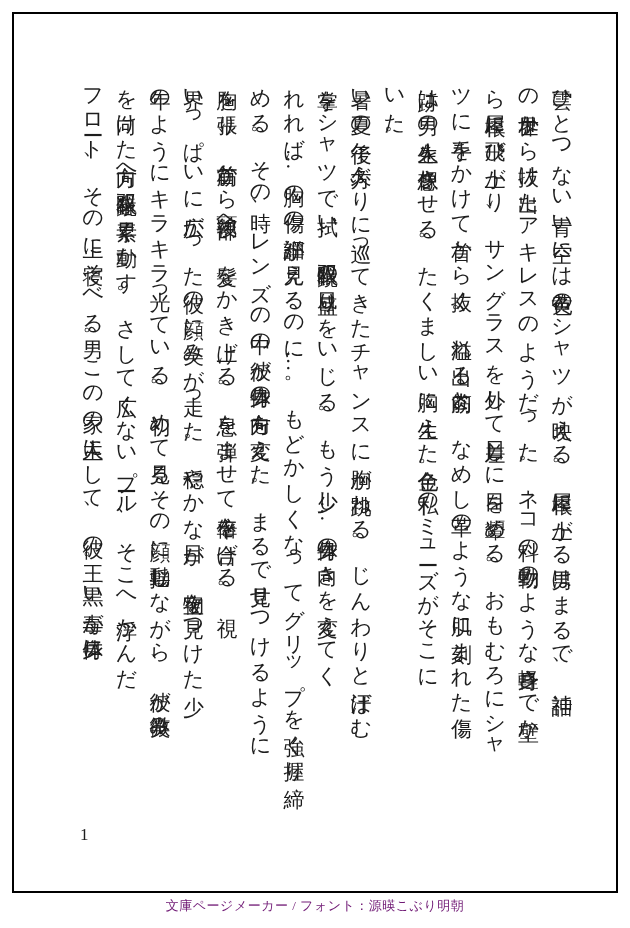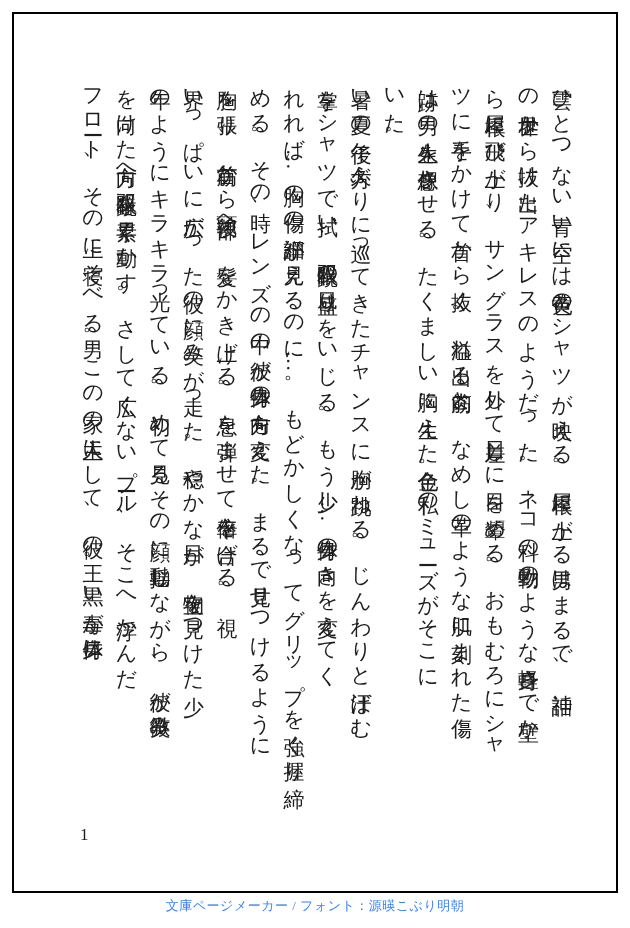--- a/index.html
+++ b/index.html
@@ -51,21 +51,21 @@
     font-size: 17px;
     color: #1d1d1d;
   }
   .footer {
     position: absolute;
     left: 0;
     top: 897px;
     width: 630px;
     text-align: center;
     font-size: 13px;
-    color: #3b82f6;
+    color: #701a75;
     letter-spacing: 0.5px;
   }
 </style>
 </head>
 <body>
 
 <div class="page">
 
   <div class="frame">
 

